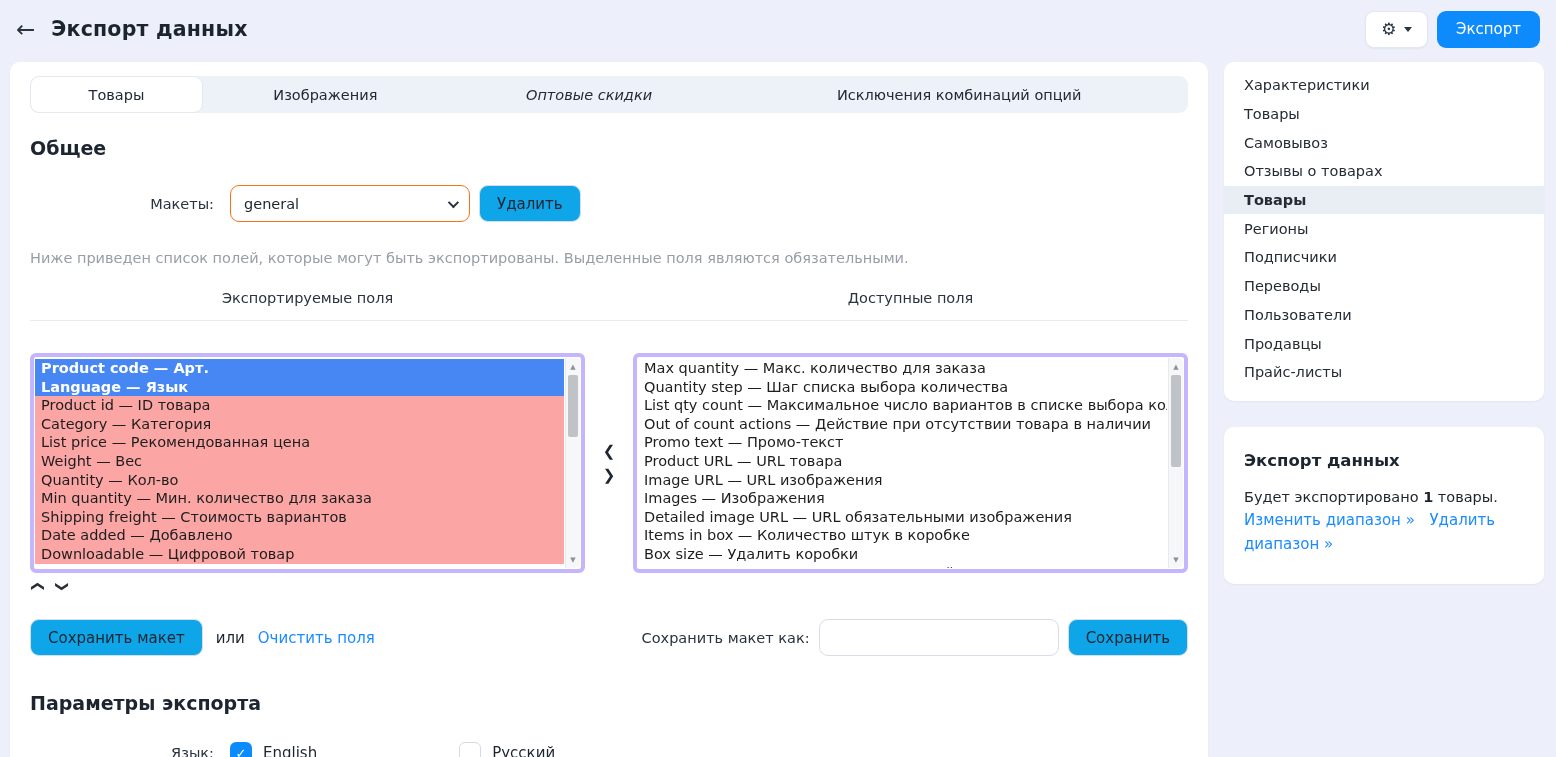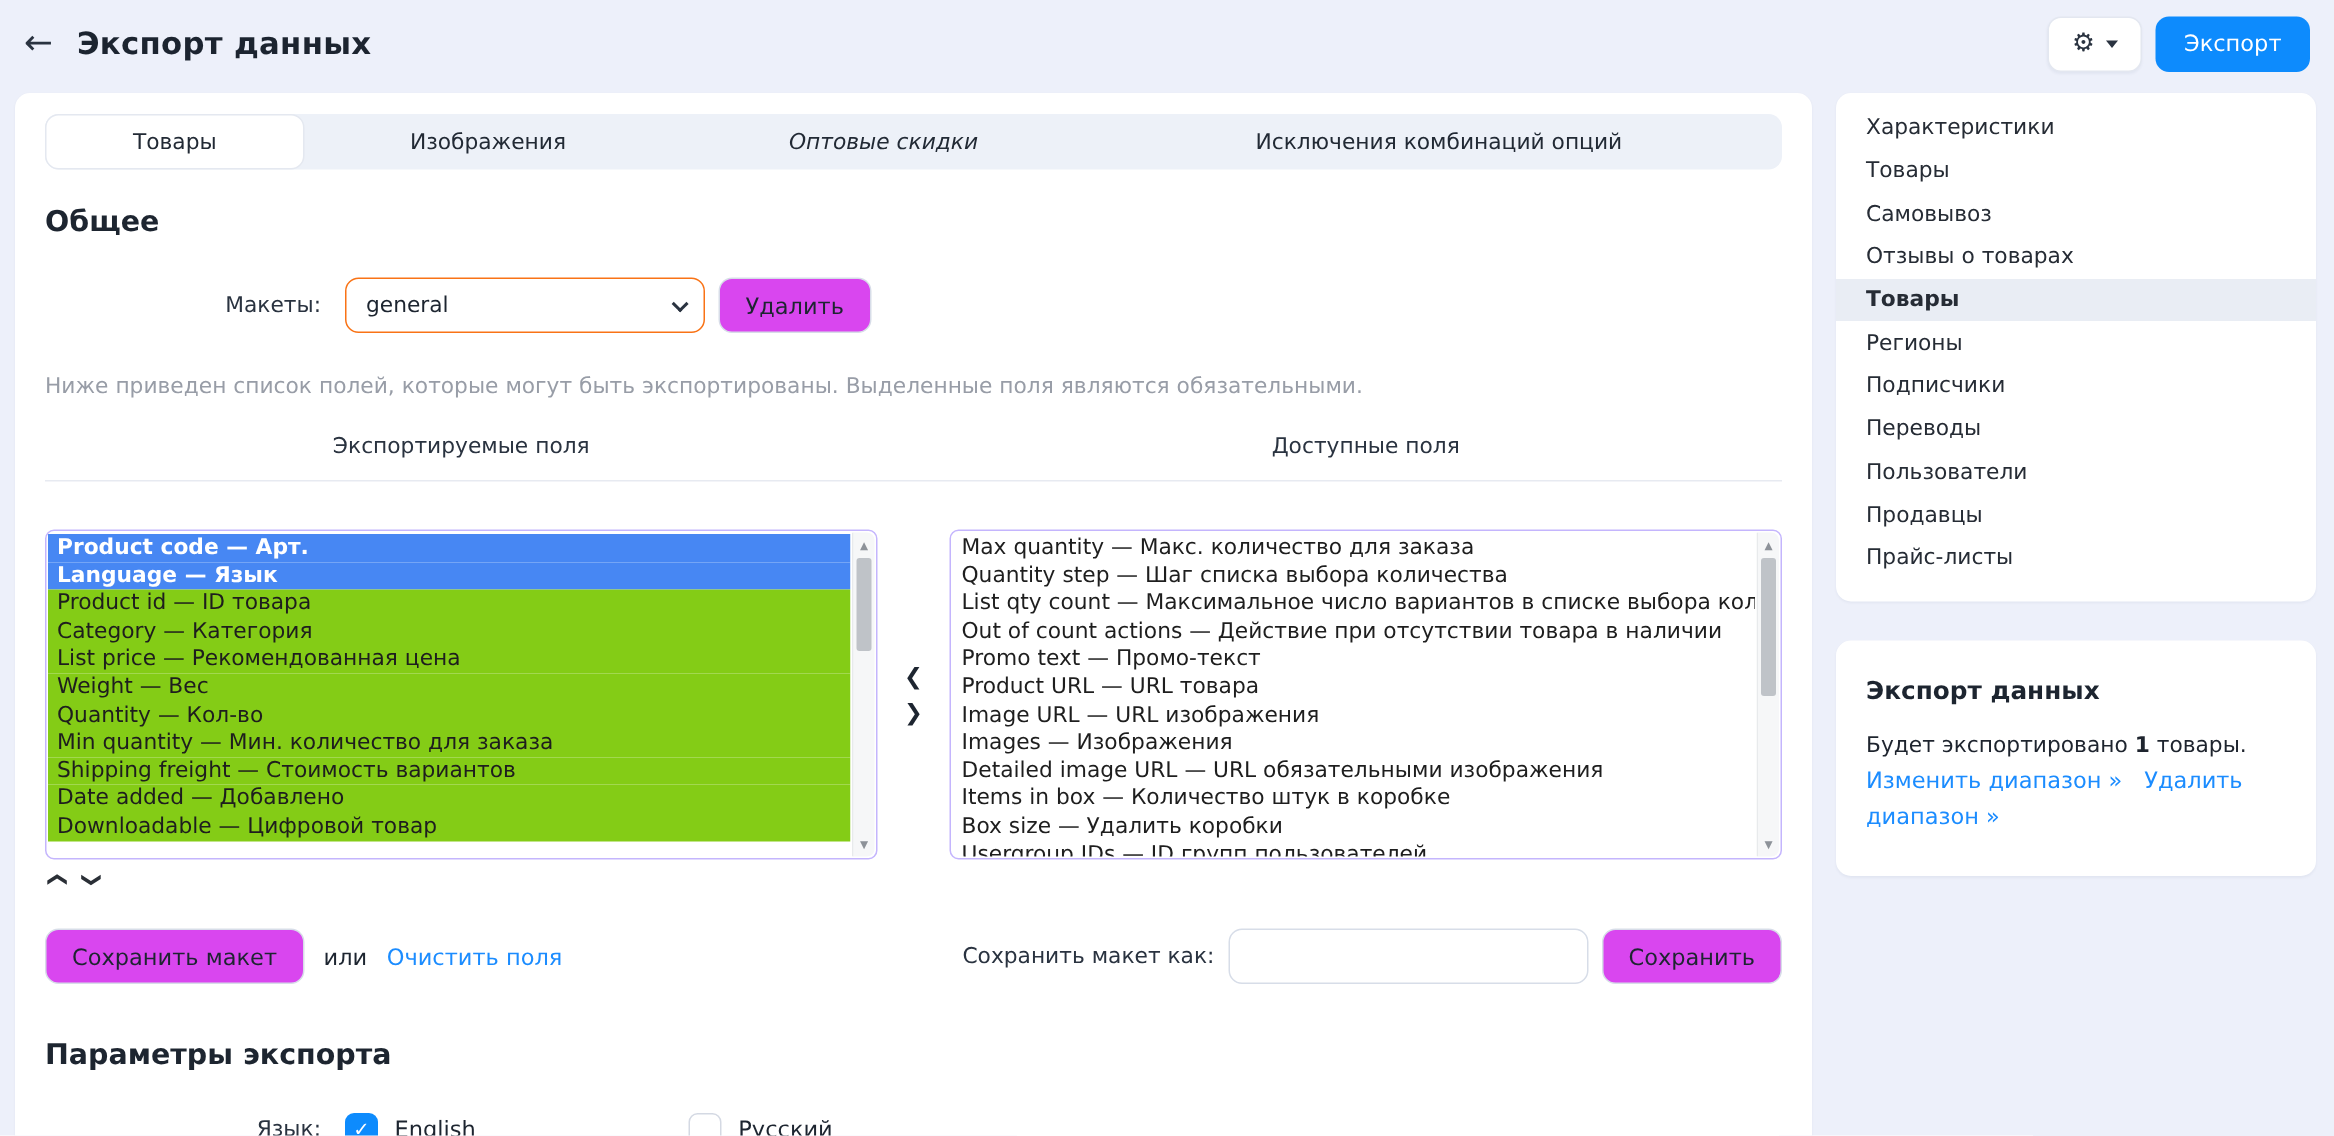--- a/index.html
+++ b/index.html
@@ -36,37 +36,37 @@
   .tab:nth-child(4){ flex-grow:1.85; }
   .tab.active { background:#fff; border:1px solid #e4e8f0; }
   
   .section-h { font-size:19px; font-weight:bold; color:#1d2530; margin-top:24px; }
   .form-row { display:flex; align-items:center; margin-top:26px; }
   .form-label { width:200px; text-align:right; padding-right:16px; font-size:14.5px; color:#2a3340; }
   .select { width:240px; height:37px; border:1px solid #f97316; border-radius:9px; background:#fff;
     display:flex; align-items:center; justify-content:space-between; padding:0 13px; font-size:14.5px; cursor:pointer; }
   .select-chev { width:8px; height:8px; border-right:2px solid #2a3340; border-bottom:2px solid #2a3340;
     transform:rotate(45deg) translateY(-2px); }
-  .btn { height:37px; padding:0 17px; background:#d946ef; border:1px solid #d7dde8; border-radius:9px;
+  .btn { height:37px; padding:0 17px; background:#0ea5e9; border:1px solid #d7dde8; border-radius:9px;
     font-size:15px; color:#1d2530; font-family:inherit; display:inline-flex; align-items:center; cursor:pointer; }
   .ml8 { margin-left:9px; }
   .note { color:#989da7; font-size:14.5px; margin-top:28px; }
   
   .col-headers { display:flex; margin-top:24px; font-size:14.5px; color:#2a3340; }
   .col-headers .h { flex:1; text-align:center; }
   .col-headers .mid-gap { width:48px; }
   .divider { border:none; border-top:1px solid #e7eaf1; margin-top:14px; }
   .lists { display:flex; margin-top:32px; }
-  .listbox { position:relative; flex:1; height:220px; border:1px solid #c4b5fd; border-radius:6px;
+  .listbox { position:relative; flex:1; height:220px; border:4px solid #c4b5fd; border-radius:6px;
     background:#fff; overflow:hidden; }
   .list-items { position:absolute; top:2px; left:1px; right:17px; bottom:1px; overflow:hidden; }
   .li { height:18.6px; line-height:18.6px; font-size:14.5px; padding:0 6px; white-space:nowrap;
     overflow:hidden; color:#1e1e1e; cursor:default; }
   .li.blue { background:#4787f3; color:#fff; font-weight:bold; }
-  .li.gray { background:#84cc16; }
+  .li.gray { background:#fca5a5; }
   .fakebar { position:absolute; top:1px; right:1px; bottom:1px; width:15px; background:#f6f7f8;
     border-left:1px solid #e8eaec; border-radius:0 5px 5px 0; }
   .fakebar .arr { position:absolute; left:0; width:100%; height:13px; color:#8d9299; font-size:7px;
     display:flex; align-items:center; justify-content:center; cursor:pointer; }
   .arr.up { top:2px; } .arr.down { bottom:2px; }
   .thumb { position:absolute; left:2px; width:10px; background:#bfc3c8; border-radius:2px; top:17px; cursor:pointer; }
   .thumb.short { height:62px; } .thumb.tall { height:92px; }
   .mid-arrows { width:48px; display:flex; flex-direction:column; align-items:center; justify-content:center; gap:9px; }
   .chev { font-size:15px; font-weight:bold; color:#1d2530; cursor:pointer; line-height:1; }
   .reorder { margin-top:7px; display:flex; gap:11px; padding-left:3px; width:47%; }

